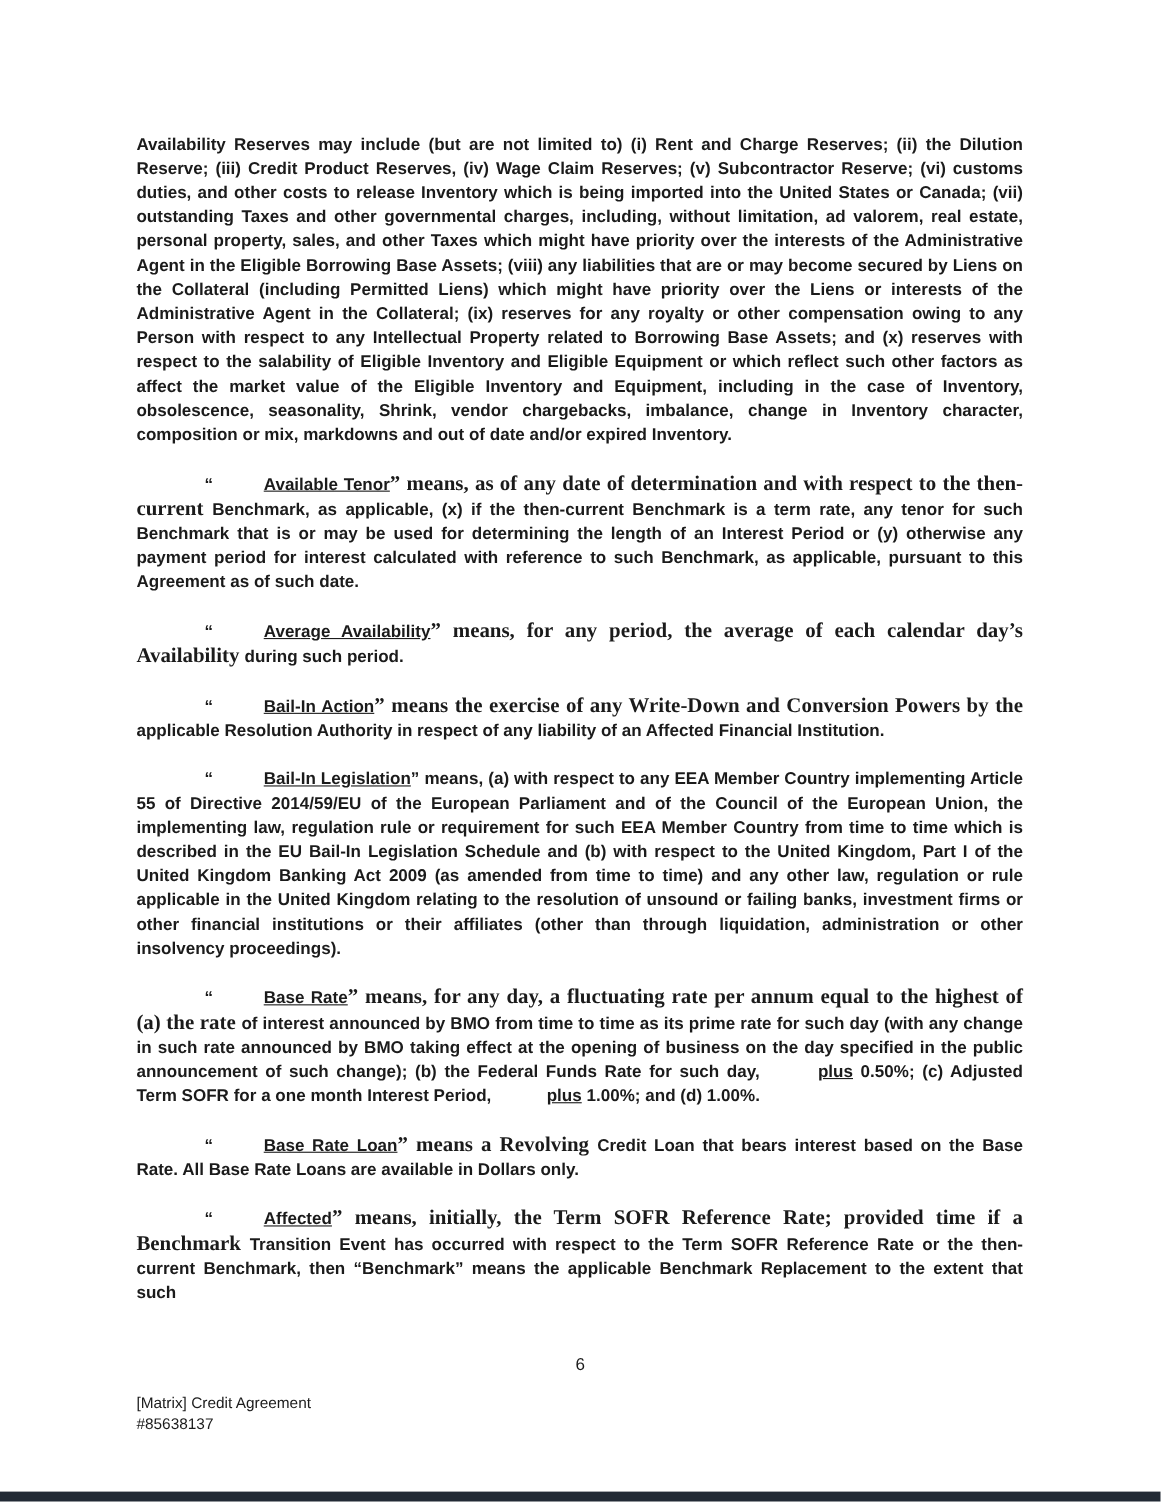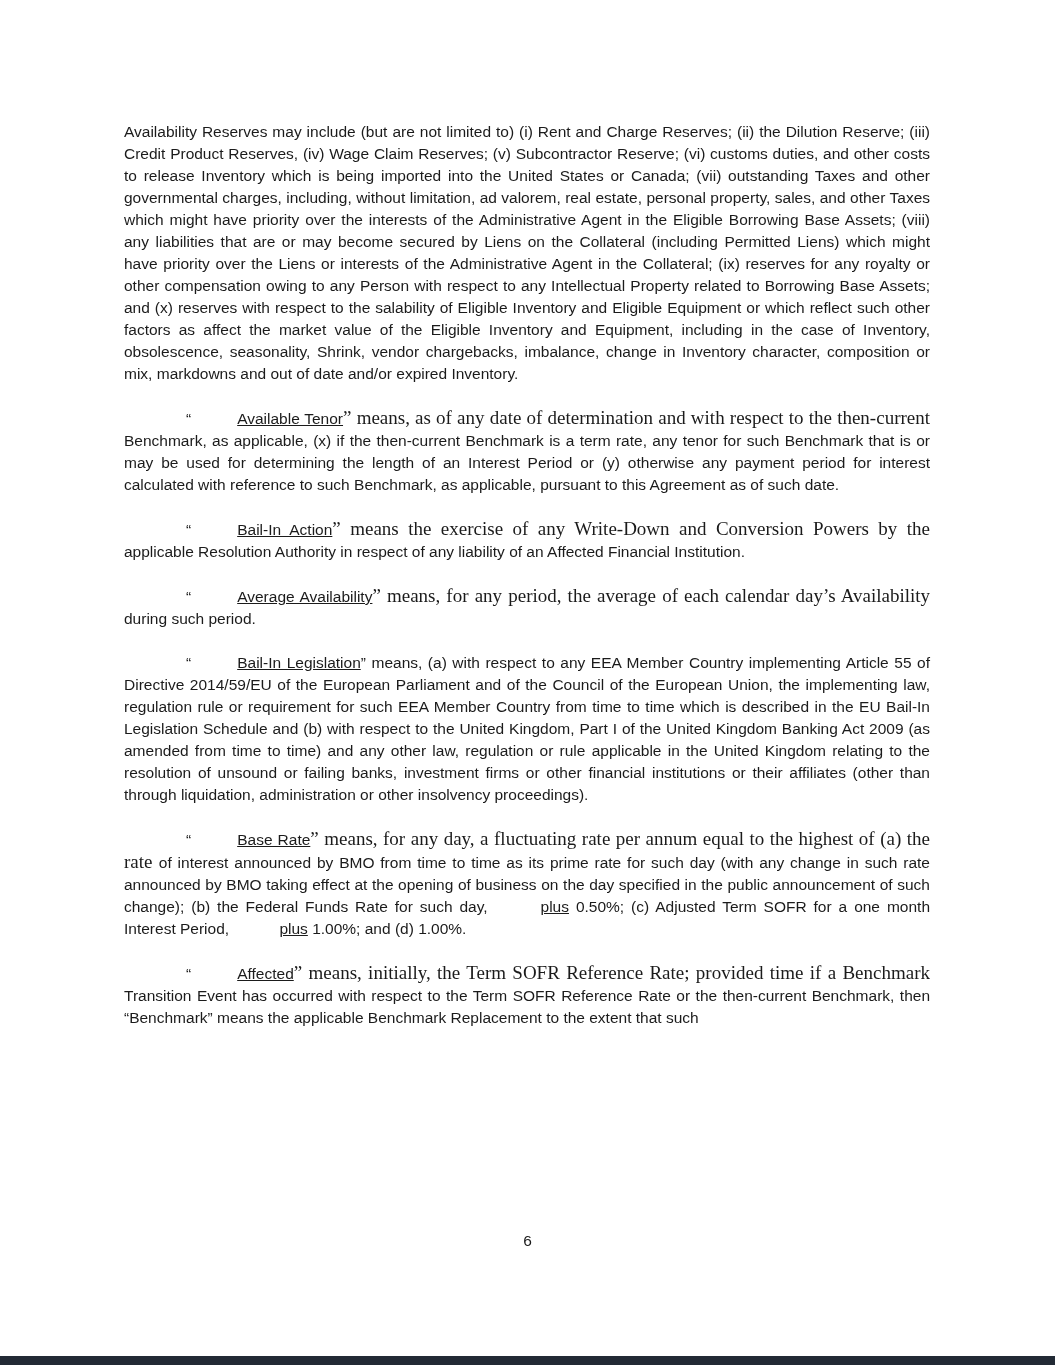--- a/index.html
+++ b/index.html
@@ -18,20 +18,21 @@
     background: #ffffff;
   }
   .content {
     position: absolute;
     left: 124px;
     top: 121px;
     width: 806px;
     font-size: 15.5px;
     line-height: 22px;
     text-align: justify;
+    font-weight: bold;
   }
   p.para { margin: 0 0 22px 0; }
   p.para.indent { text-indent: 62px; }
   .u { text-decoration: underline; margin-left: 46px; }
   .serif {
     font-family: "Liberation Serif", serif;
     font-size: 19px;
   }
   .page-number {
     position: absolute;
@@ -59,21 +60,26 @@
     background: #222a35;
   }
 </style>
 </head>
 <body>
 
 <div class="page">
   <div class="content">
       <p class="para"><span>Availability Reserves may include (but are not limited to) (i) Rent and Charge Reserves; (ii) the Dilution Reserve; (iii) Credit Product Reserves, (iv) Wage Claim Reserves; (v) Subcontractor Reserve; (vi) customs duties, and other costs to release Inventory which is being imported into the United States or Canada; (vii) outstanding Taxes and other governmental charges, including, without limitation, ad valorem, real estate, personal property, sales, and other Taxes which might have priority over the interests of the Administrative Agent in the Eligible Borrowing Base Assets; (viii) any liabilities that are or may become secured by Liens on the Collateral (including Permitted Liens) which might have priority over the Liens or interests of the Administrative Agent in the Collateral; (ix) reserves for any royalty or other compensation owing to any Person with respect to any Intellectual Property related to Borrowing Base Assets; and (x) reserves with respect to the salability of Eligible Inventory and Eligible Equipment or which reflect such other factors as affect the market value of the Eligible Inventory and Equipment, including in the case of Inventory, obsolescence, seasonality, Shrink, vendor chargebacks, imbalance, change in Inventory character, composition or mix, markdowns and out of date and/or expired Inventory.</span></p>
       <p class="para indent"><span>“</span><span class="u">Available Tenor</span><span class="serif">” means, as of any date of determination and with respect to the then-current </span><span>Benchmark, as applicable, (x) if the then-current Benchmark is a term rate, any tenor for such Benchmark that is or may be used for determining the length of an Interest Period or (y) otherwise any payment period for interest calculated with reference to such Benchmark, as applicable, pursuant to this Agreement as of such date.</span></p>
+      <p class="para indent"><span>“</span><span class="u">Average Availability</span><span class="serif">” means, for any period, the average of each calendar day’s Availability </span><span>during such period.</span></p>
       <p class="para indent"><span>“</span><span class="u">Bail-In Action</span><span class="serif">” means the exercise of any Write-Down and Conversion Powers by the </span><span>applicable Resolution Authority in respect of any liability of an Affected Financial Institution.</span></p>
-      <p class="para indent"><span>“</span><span class="u">Average Availability</span><span class="serif">” means, for any period, the average of each calendar day’s Availability </span><span>during such period.</span></p>
       <p class="para indent"><span>“</span><span class="u">Bail-In Legislation</span><span>” means, (a) with respect to any EEA Member Country implementing Article 55 of Directive 2014/59/EU of the European Parliament and of the Council of the European Union, the implementing law, regulation rule or requirement for such EEA Member Country from time to time which is described in the EU Bail-In Legislation Schedule and (b) with respect to the United Kingdom, Part I of the United Kingdom Banking Act 2009 (as amended from time to time) and any other law, regulation or rule applicable in the United Kingdom relating to the resolution of unsound or failing banks, investment firms or other financial institutions or their affiliates (other than through liquidation, administration or other insolvency proceedings).</span></p>
       <p class="para indent"><span>“</span><span class="u">Base Rate</span><span class="serif">” means, for any day, a fluctuating rate per annum equal to the highest of (a) the rate </span><span>of interest announced by BMO from time to time as its prime rate for such day (with any change in such rate announced by BMO taking effect at the opening of business on the day specified in the public announcement of such change); (b) the Federal Funds Rate for such day, </span><span class="u">plus</span><span> 0.50%; (c) Adjusted Term SOFR for a one month Interest Period, </span><span class="u">plus</span><span> 1.00%; and (d) 1.00%.</span></p>
+      <p class="para indent"><span>“</span><span class="u">Base Rate Loan</span><span class="serif">” means a Revolving </span><span>Credit Loan that bears interest based on the Base Rate. All Base Rate Loans are available in Dollars only.</span></p>
       <p class="para indent"><span>“</span><span class="u">Affected</span><span class="serif">” means, initially, the Term SOFR Reference Rate; provided time if a Benchmark </span><span>Transition Event has occurred with respect to the Term SOFR Reference Rate or the then-current Benchmark, then “Benchmark” means the applicable Benchmark Replacement to the extent that such</span></p>
     </div>
   <div class="page-number">6</div>
+  <div class="footer">
+    <div>[Matrix] Credit Agreement</div>
+    <div>#85638137</div>
+  </div>
   <div class="bottom-bar"></div>
 </div>
 
 </body></html>

